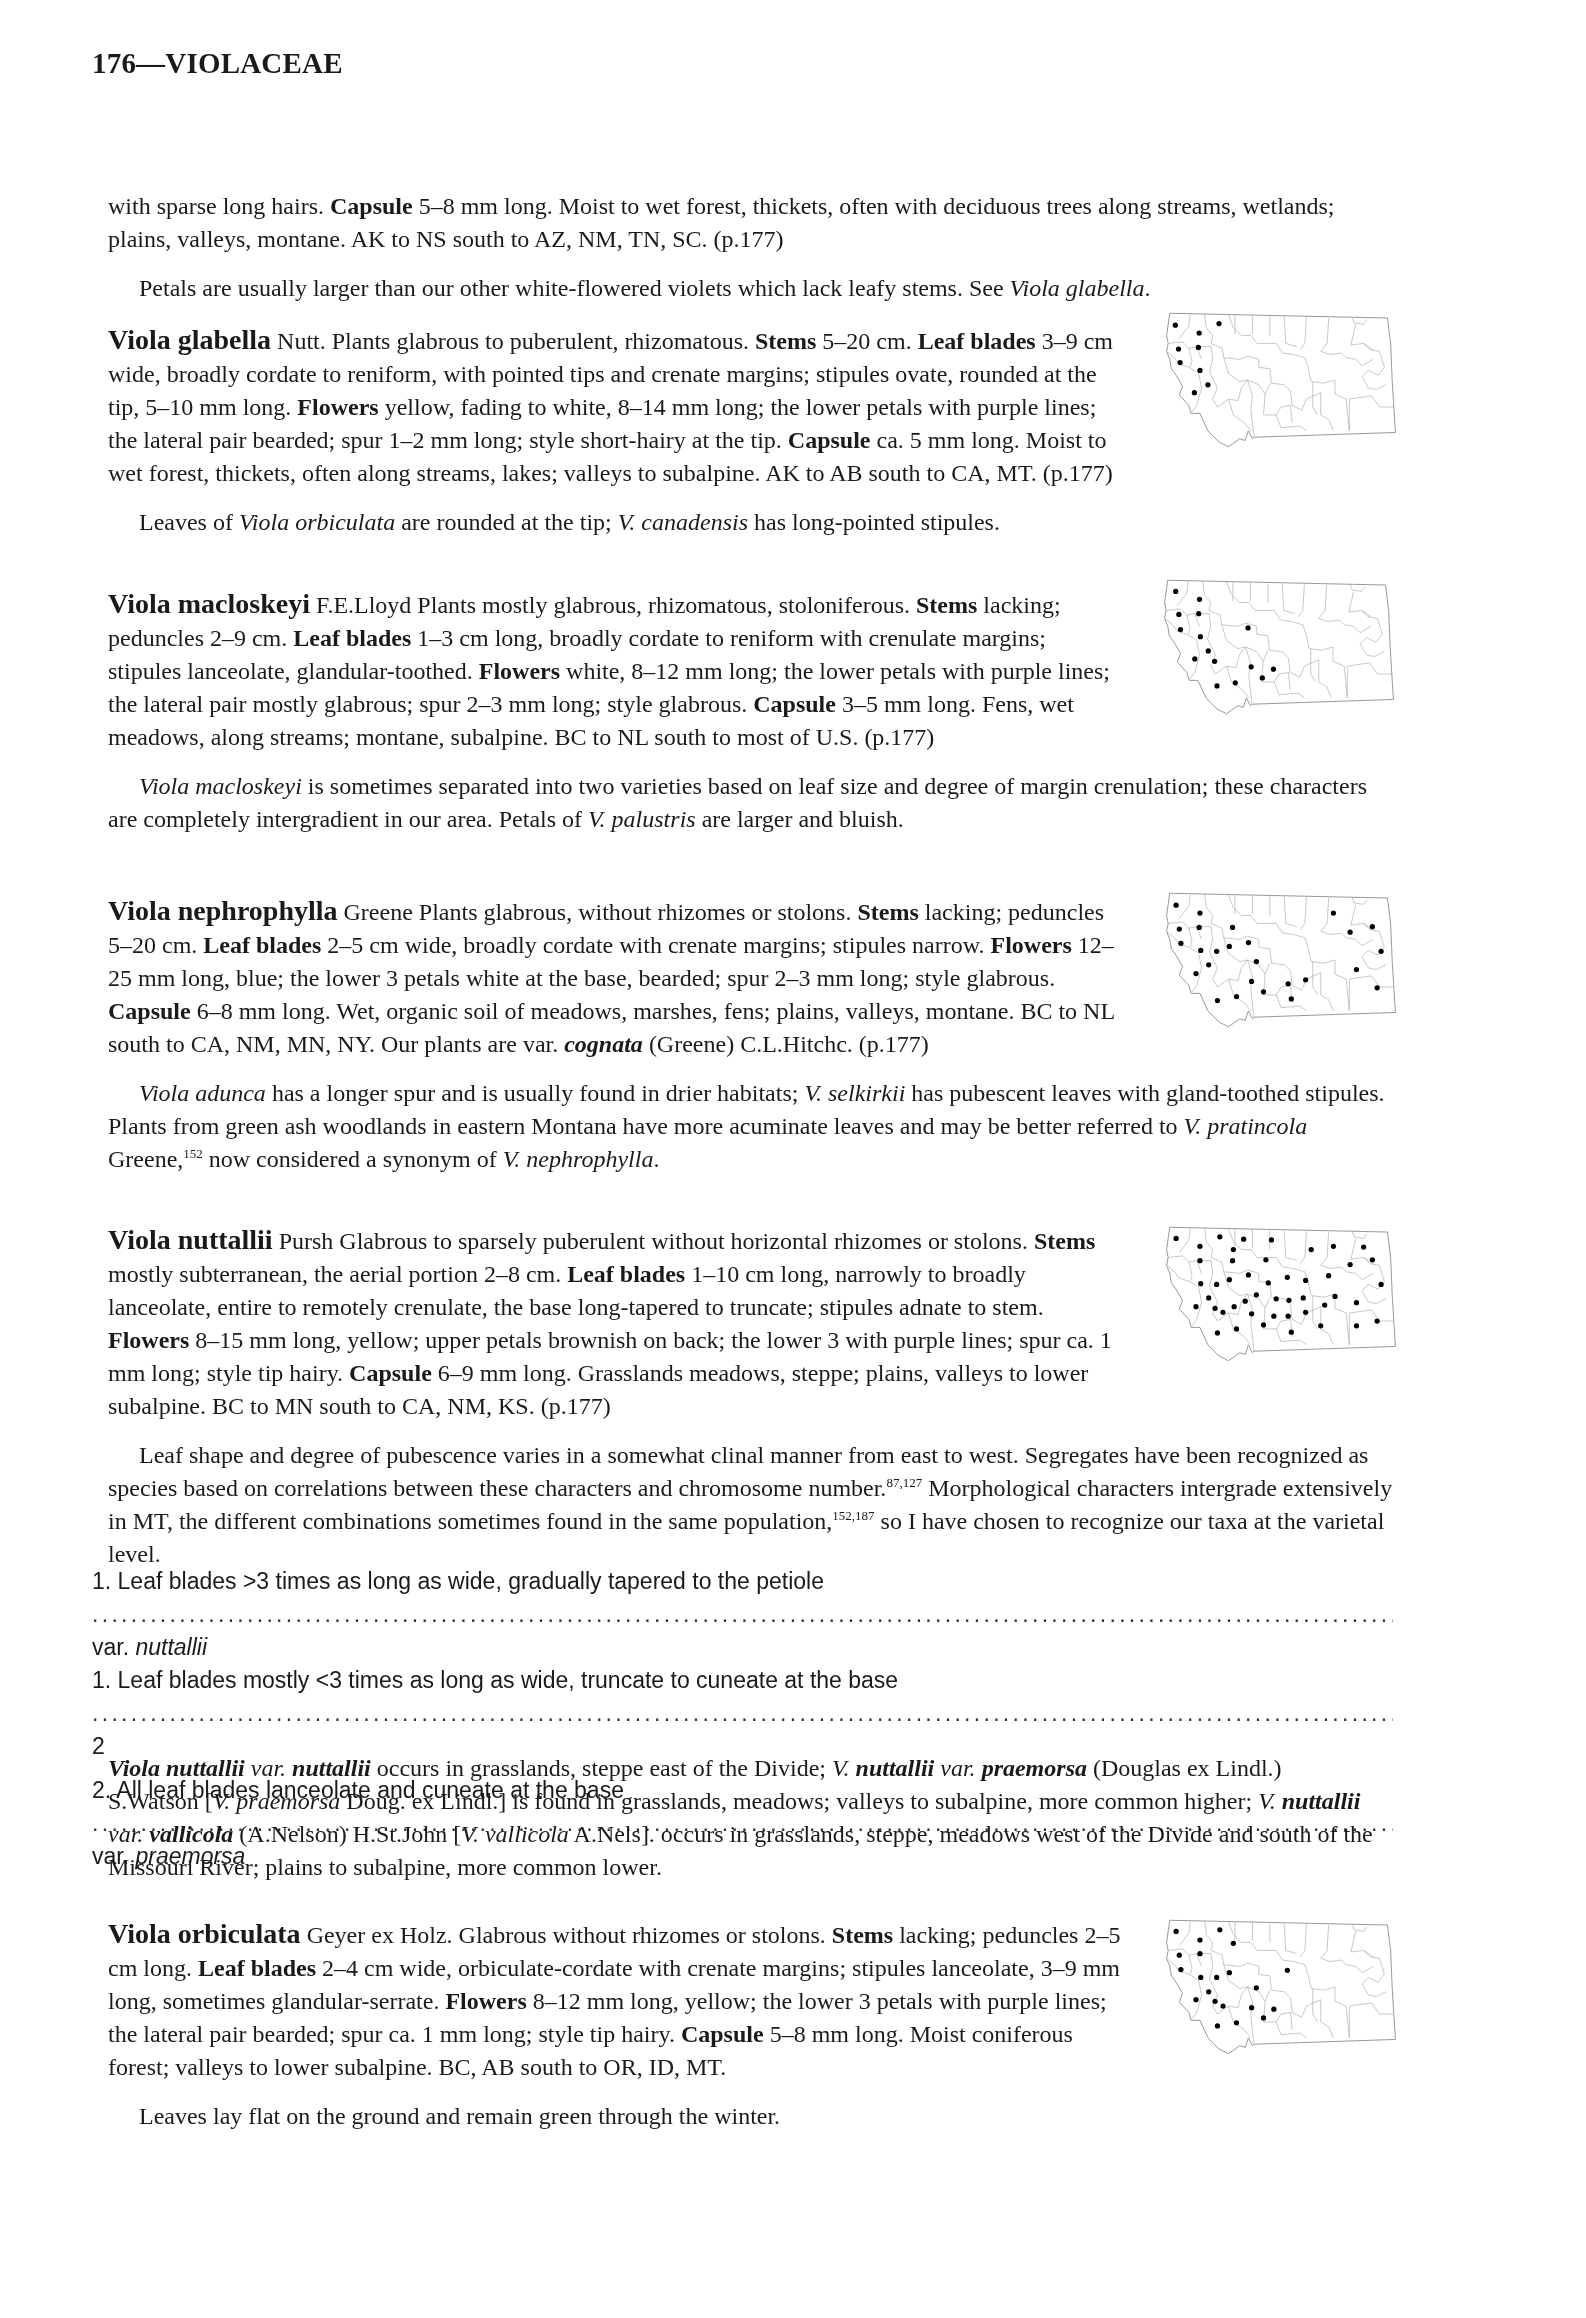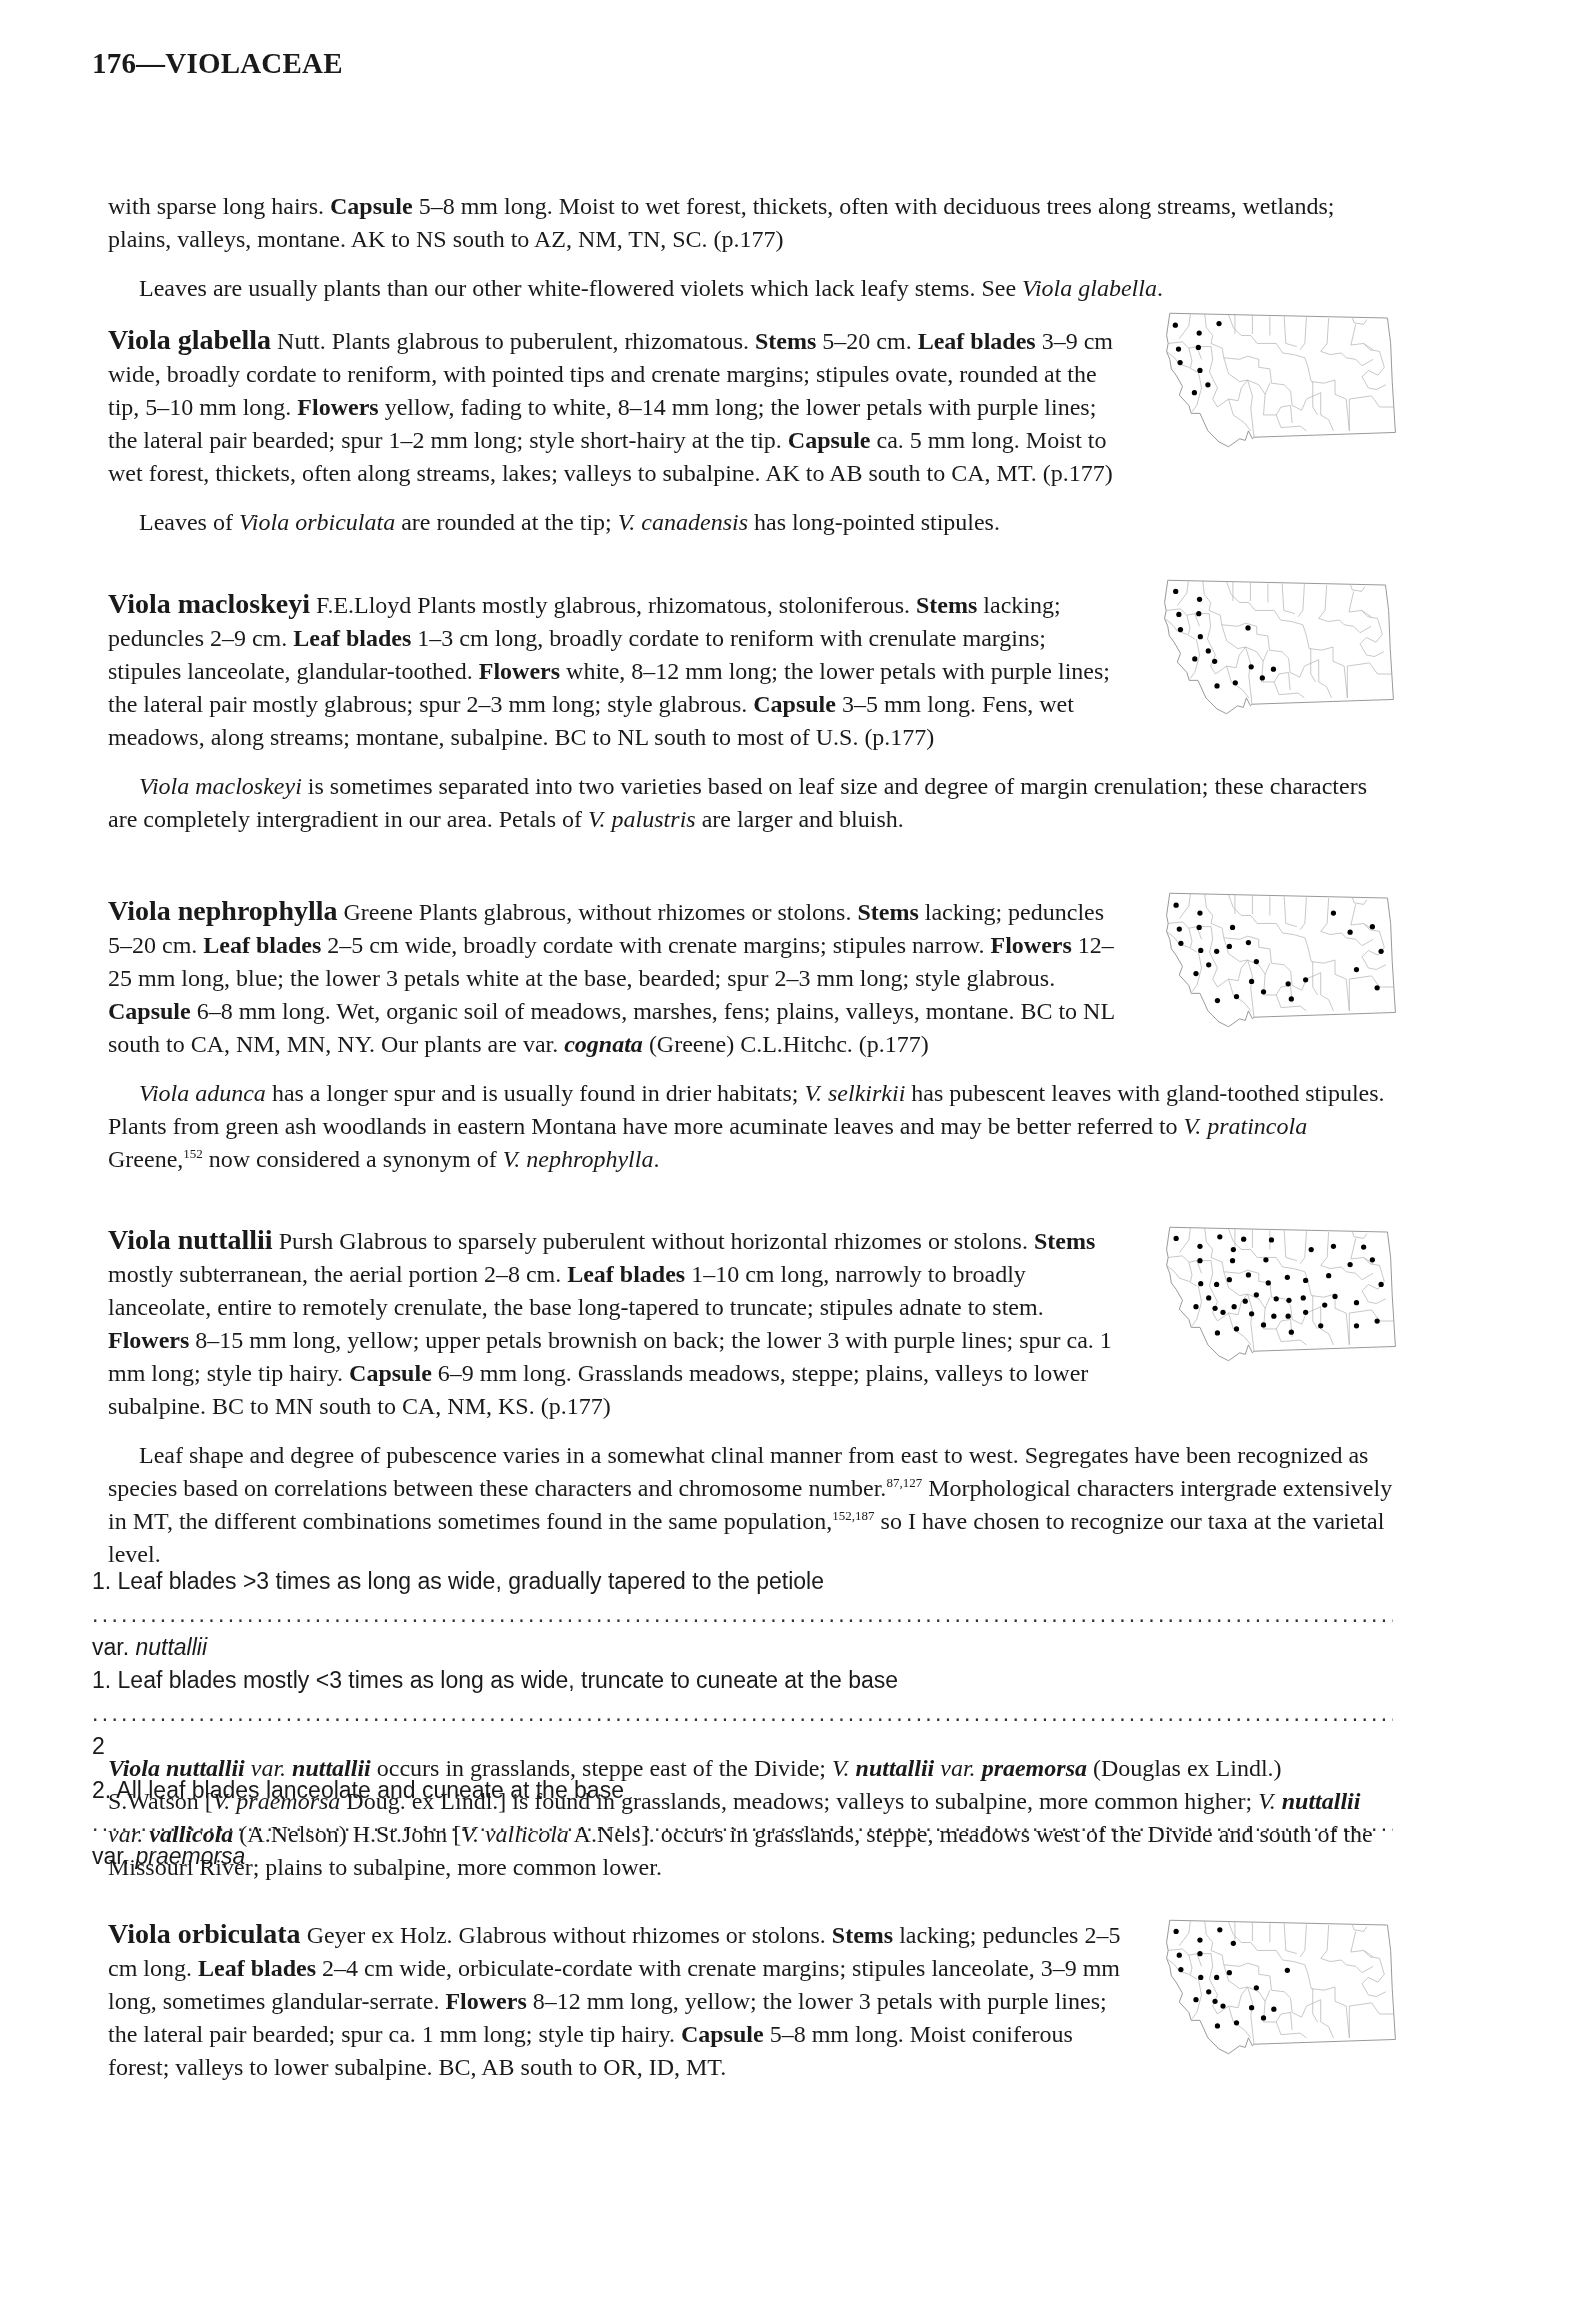--- a/index.html
+++ b/index.html
@@ -27,21 +27,21 @@
   .key-gap { height: 11.4px; }
 </style>
 </head>
 <body>
 
 <div>
   <div class="page-header">176—VIOLACEAE</div>
 
   <div class="block" style="top:174px; width:1301px;">
     <p><span>with sparse long hairs. </span><span class="b">Capsule</span><span> 5–8 mm long. Moist to wet forest, thickets, often with deciduous trees along streams, wetlands; plains, valleys, montane. AK to NS south to AZ, NM, TN, SC. (p.177)</span></p>
-    <p class="indent"><span>Leaves are usually plants than our other white-flowered violets which lack leafy stems. See </span><span class="i">Viola glabella</span><span>.</span></p>
+    <p class="indent"><span>Petals are usually larger than our other white-flowered violets which lack leafy stems. See </span><span class="i">Viola glabella</span><span>.</span></p>
   </div>
 
   <div class="block" style="top:307px; width:1049px;">
     <p><span class="species-name">Viola glabella</span><span><span> Nutt. Plants glabrous to puberulent, rhizomatous. </span><span class="b">Stems</span><span> 5–20 cm. </span><span class="b">Leaf blades</span><span> 3–9 cm wide, broadly cordate to reniform, with pointed tips and crenate margins; stipules ovate, rounded at the tip, 5–10 mm long. </span><span class="b">Flowers</span><span> yellow, fading to white, 8–14 mm long; the lower petals with purple lines; the lateral pair bearded; spur 1–2 mm long; style short-hairy at the tip. </span><span class="b">Capsule</span><span> ca. 5 mm long. Moist to wet forest, thickets, often along streams, lakes; valleys to subalpine. AK to AB south to CA, MT. (p.177)</span></span></p>
     <p class="indent" style="width:1049px;"><span>Leaves of </span><span class="i">Viola orbiculata</span><span> are rounded at the tip; </span><span class="i">V. canadensis</span><span> has long-pointed stipules.</span></p>
   </div>
   <div class="map" style="left:1165px; top:311px;">
       <svg viewBox="0 0 292 172" aria-label="Montana distribution map">
         <path d="M6,2 L280,8 L284,40 L286,88 L290,152 L112,158 L110,160 L105,150 L101,162 L94,160 L80,170 L68,164 L54,150 L44,128 L33,128 L30,118 L18,105 L22,94 L14,80 L8,72 L6,60 L2,50 L4,40 L2,30 Z" fill="#fff" stroke="#8a8a8a" stroke-width="1.1"></path>
         <path d="M32,2 L30,18 L24,26 L18,34" fill="none" stroke="#a8a8a8" stroke-width="0.8"></path>
@@ -344,20 +344,21 @@
         <span class="res"><span>var. </span><i>praemorsa</i></span>
     </div>
   </div>
 
   <div class="block" style="top:1736px; width:1301px;">
     <p><span class="bi">Viola nuttallii</span><span class="i"> var. </span><span class="bi">nuttallii</span><span> occurs in grasslands, steppe east of the Divide; </span><span class="i">V.</span><span class="bi"> nuttallii</span><span class="i"> var. </span><span class="bi">praemorsa</span><span> (Douglas ex Lindl.) S.Watson [</span><span class="i">V. praemorsa</span><span> Doug. ex Lindl.] is found in grasslands, meadows; valleys to subalpine, more common higher; </span><span class="i">V.</span><span class="bi"> nuttallii</span><span class="i"> var. </span><span class="bi">vallicola</span><span> (A.Nelson) H.St.John [</span><span class="i">V. vallicola</span><span> A.Nels]. occurs in grasslands, steppe, meadows west of the Divide and south of the Missouri River; plains to subalpine, more common lower.</span></p>
   </div>
 
   <div class="block" style="top:1901px; width:1049px;">
     <p><span class="species-name">Viola orbiculata</span><span><span> Geyer ex Holz. Glabrous without rhizomes or stolons. </span><span class="b">Stems</span><span> lacking; peduncles 2–5 cm long. </span><span class="b">Leaf blades</span><span> 2–4 cm wide, orbiculate-cordate with crenate margins; stipules lanceolate, 3–9 mm long, sometimes glandular-serrate. </span><span class="b">Flowers</span><span> 8–12 mm long, yellow; the lower 3 petals with purple lines; the lateral pair bearded; spur ca. 1 mm long; style tip hairy. </span><span class="b">Capsule</span><span> 5–8 mm long. Moist coniferous forest; valleys to lower subalpine. BC, AB south to OR, ID, MT.</span></span></p>
+    <p class="indent"><span>Leaves lay flat on the ground and remain green through the winter.</span></p>
   </div>
   <div class="map" style="left:1165px; top:1918px;">
       <svg viewBox="0 0 292 172" aria-label="Montana distribution map">
         <path d="M6,2 L280,8 L284,40 L286,88 L290,152 L112,158 L110,160 L105,150 L101,162 L94,160 L80,170 L68,164 L54,150 L44,128 L33,128 L30,118 L18,105 L22,94 L14,80 L8,72 L6,60 L2,50 L4,40 L2,30 Z" fill="#fff" stroke="#8a8a8a" stroke-width="1.1"></path>
         <path d="M32,2 L30,18 L24,26 L18,34" fill="none" stroke="#a8a8a8" stroke-width="0.8"></path>
         <path d="M50,3 L52,20 L60,30 L58,40" fill="none" stroke="#a8a8a8" stroke-width="0.8"></path>
         <path d="M80,4 L86,20 L96,30 L108,30 L116,40" fill="none" stroke="#a8a8a8" stroke-width="0.8"></path>
         <path d="M88,4 L88,28" fill="none" stroke="#a8a8a8" stroke-width="0.8"></path>
         <path d="M110,5 L110,28" fill="none" stroke="#a8a8a8" stroke-width="0.8"></path>
         <path d="M132,6 L132,30" fill="none" stroke="#a8a8a8" stroke-width="0.8"></path>

